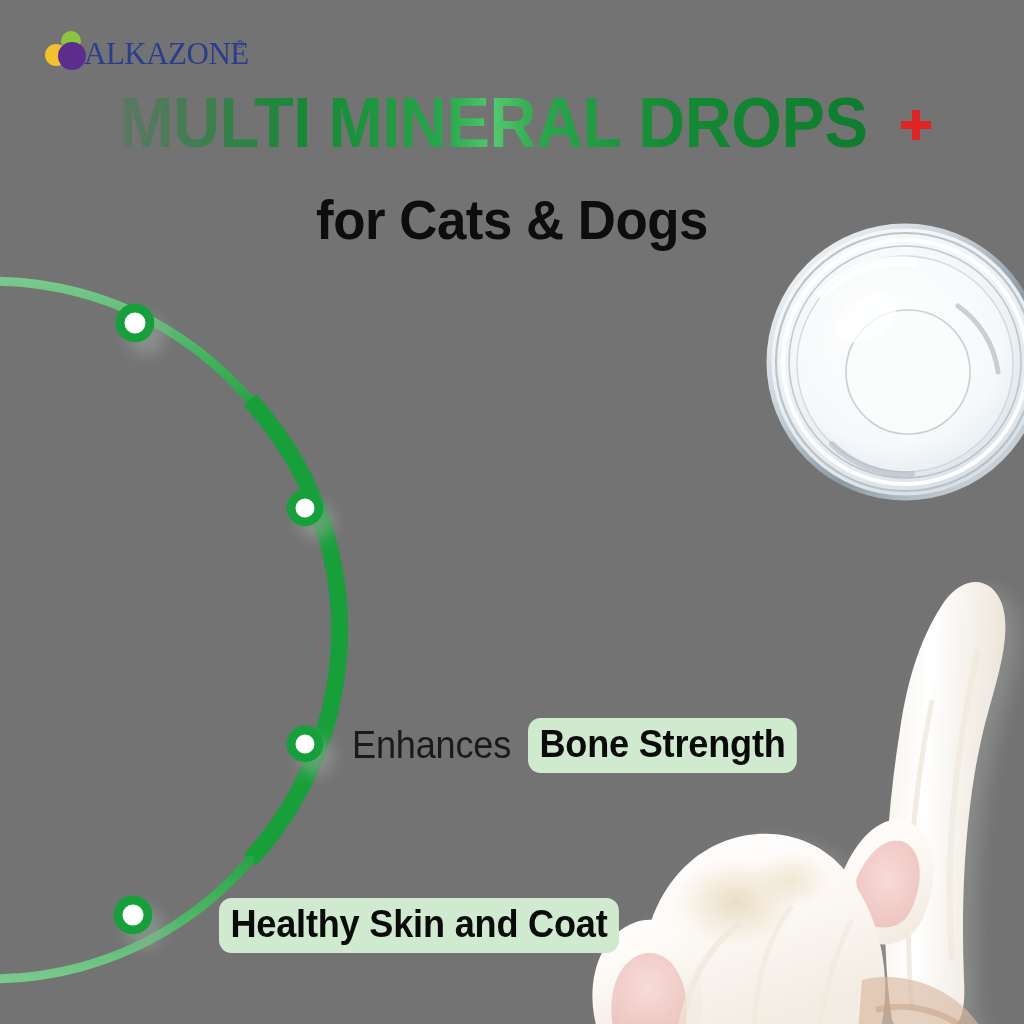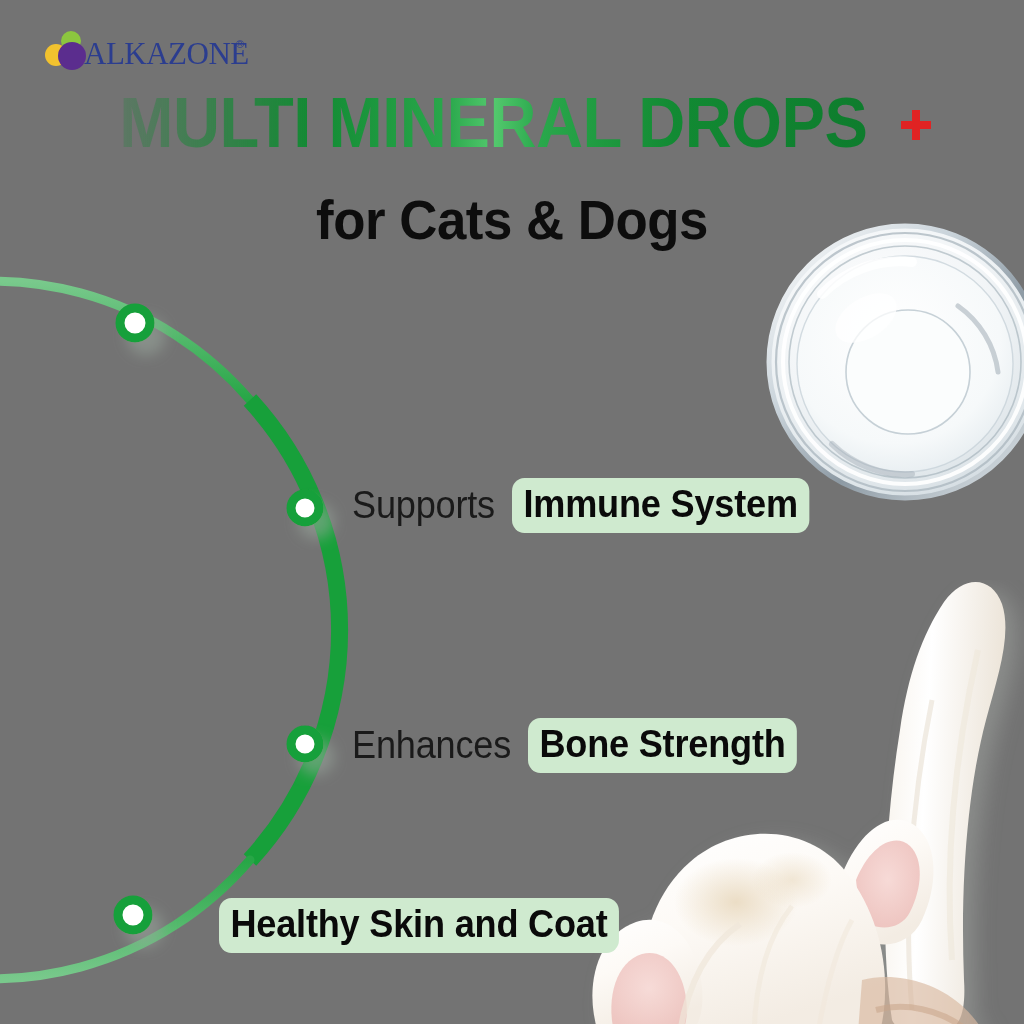--- a/index.html
+++ b/index.html
@@ -326,24 +326,20 @@
     <div id="title-cross">
       <svg viewBox="0 0 34 34" width="34" height="34">
         <path d="M 13 2 H 21 V 13 H 32 V 21 H 21 V 32 H 13 V 21 H 2 V 13 H 13 Z" fill="#e02323"></path>
       </svg>
     </div>
   </div>
 
   <div id="subtitle">for Cats &amp; Dogs</div>
 
 
-  <div class="feature" id="feature-2">
-    <span class="lead">Supports</span>
-    <span class="hl">Immune System</span>
-  </div>
 
   <div class="feature" id="feature-3">
     <span class="lead">Enhances</span>
     <span class="hl">Bone Strength</span>
   </div>
 
   <div class="feature" id="feature-4">
     <span class="hl">Healthy Skin and Coat</span>
   </div>
 

